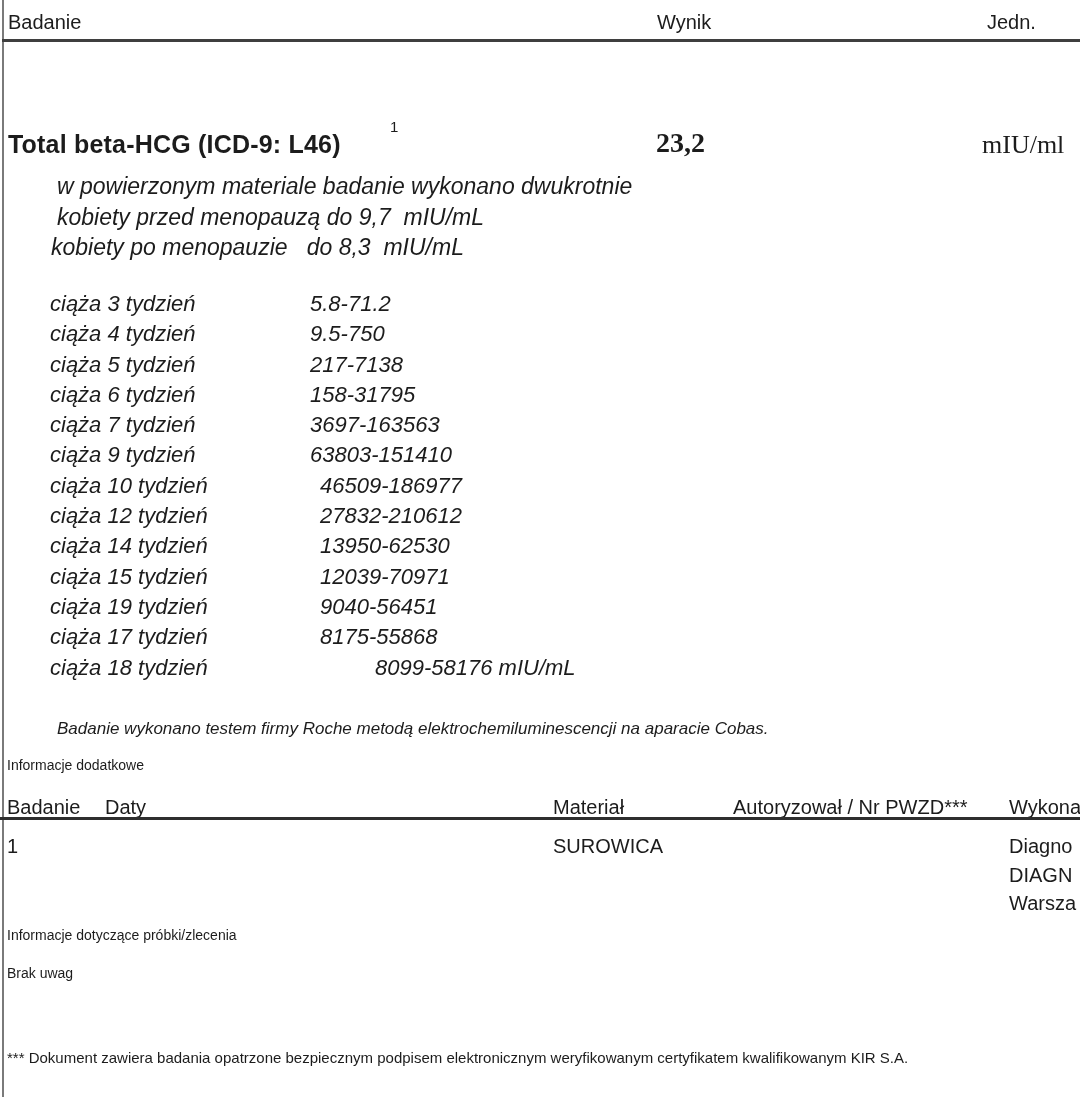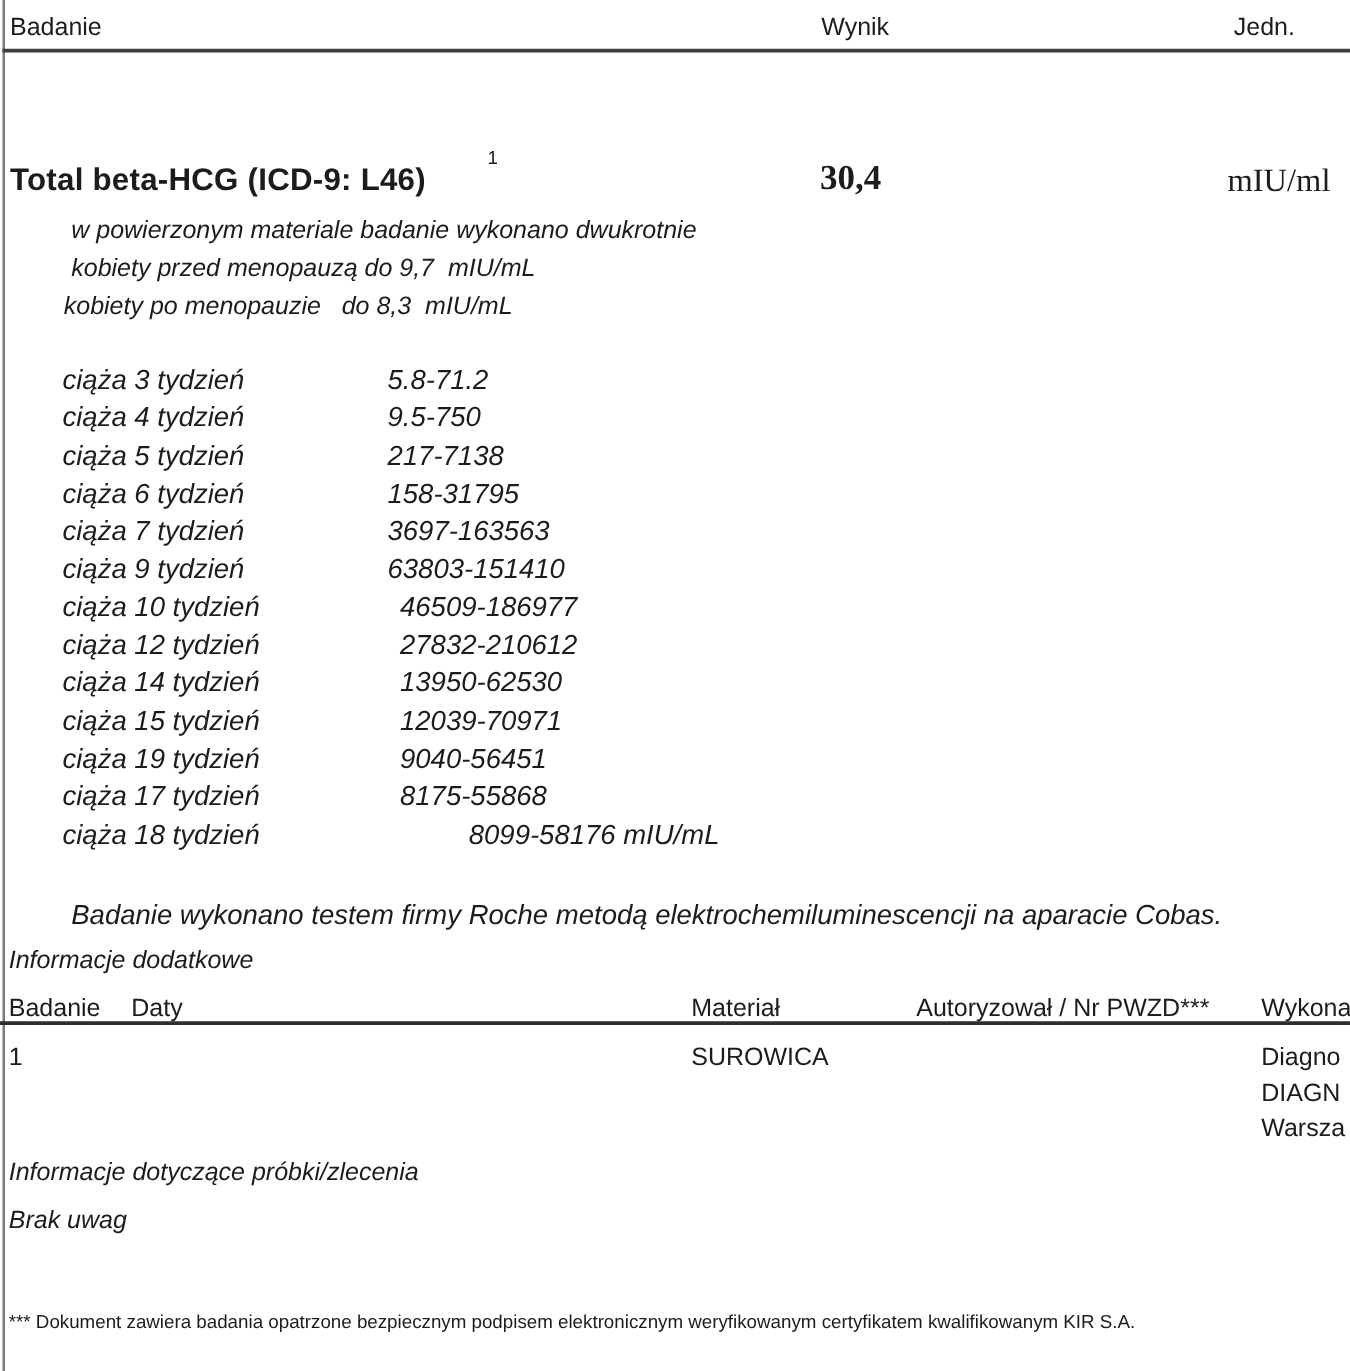--- a/index.html
+++ b/index.html
@@ -16,53 +16,53 @@
   .left-border{position:absolute;left:2px;top:0;width:2px;height:1097px;background:#7a7a7a;}
   
   .col-head{top:11px;font-size:20px;}
   .rule-top{position:absolute;left:2px;top:39px;width:1078px;height:3px;background:#3f3f3f;}
   
   .test-name{left:8px;top:130px;font-size:25px;font-weight:bold;letter-spacing:.2px;}
   .foot-ref{left:390px;top:118px;font-size:15px;}
   .result-value{left:656px;top:127px;font-family:"Liberation Serif",serif;font-size:28px;font-weight:bold;}
   .result-unit{left:982px;top:130px;font-family:"Liberation Serif",serif;font-size:26px;}
   
-  .note{font-style:italic;font-size:20px;}
+  .note{font-style:italic;font-size:23px;}
   
   .ranges{position:absolute;left:0;top:291px;width:720px;}
   .range-row{position:relative;height:30.3px;font-style:italic;font-size:22px;}
   .range-label{position:absolute;left:50px;top:0;white-space:pre;}
   .range-value{position:absolute;top:0;white-space:pre;}
   .val-a{left:310px;}
   .val-b{left:320px;}
   .val-c{left:375px;}
-  .method-note{left:57px;top:719px;font-style:italic;font-size:22px;}
+  .method-note{left:57px;top:719px;font-style:italic;font-size:17px;}
   
-  .section-title{font-size:20px;font-style:italic;}
+  .section-title{font-size:14px;}
   
   .tbl-head{top:796px;font-size:20px;}
   .rule-tbl{position:absolute;left:0;top:817px;width:1080px;height:3px;background:#2e2e2e;}
   .tbl-cell{top:832px;font-size:20px;line-height:28.5px;}
   .footer{left:7px;top:1049px;font-size:15px;}
 </style>
 </head>
 <body>
 
 <div class="page">
 
   <div class="left-border"></div>
 
   <span class="abs col-head" style="left:8px;">Badanie</span>
   <span class="abs col-head" style="left:657px;">Wynik</span>
   <span class="abs col-head" style="left:987px;">Jedn.</span>
   <div class="rule-top"></div>
 
   <span class="abs test-name">Total beta-HCG (ICD-9: L46)</span>
   <span class="abs foot-ref">1</span>
-  <span class="abs result-value">30,4</span>
+  <span class="abs result-value">23,2</span>
   <span class="abs result-unit">mIU/ml</span>
 
   <span class="abs note" style="left:57px;top:173px;">w powierzonym materiale badanie wykonano dwukrotnie</span>
   <span class="abs note" style="left:57px;top:204px;">kobiety przed menopauzą do 9,7  mIU/mL</span>
   <span class="abs note" style="left:51px;top:234px;">kobiety po menopauzie   do 8,3  mIU/mL</span>
 
   <div class="ranges">
     <div class="range-row">
         <span class="range-label">ciąża 3 tydzień</span>
         <span class="range-value val-a">5.8-71.2</span>

